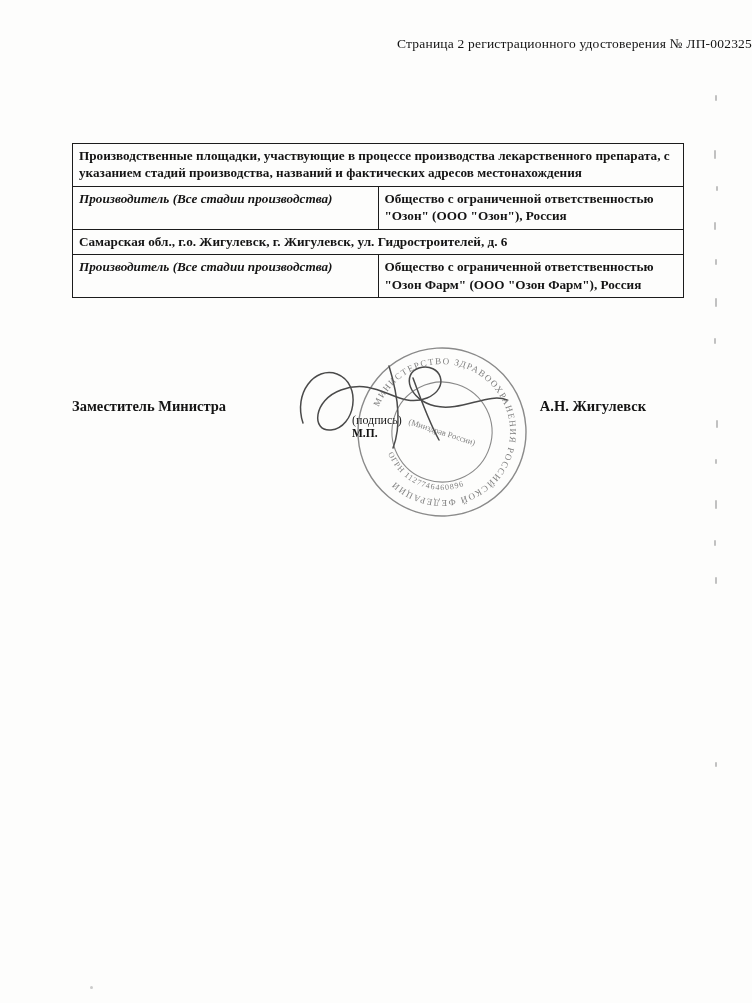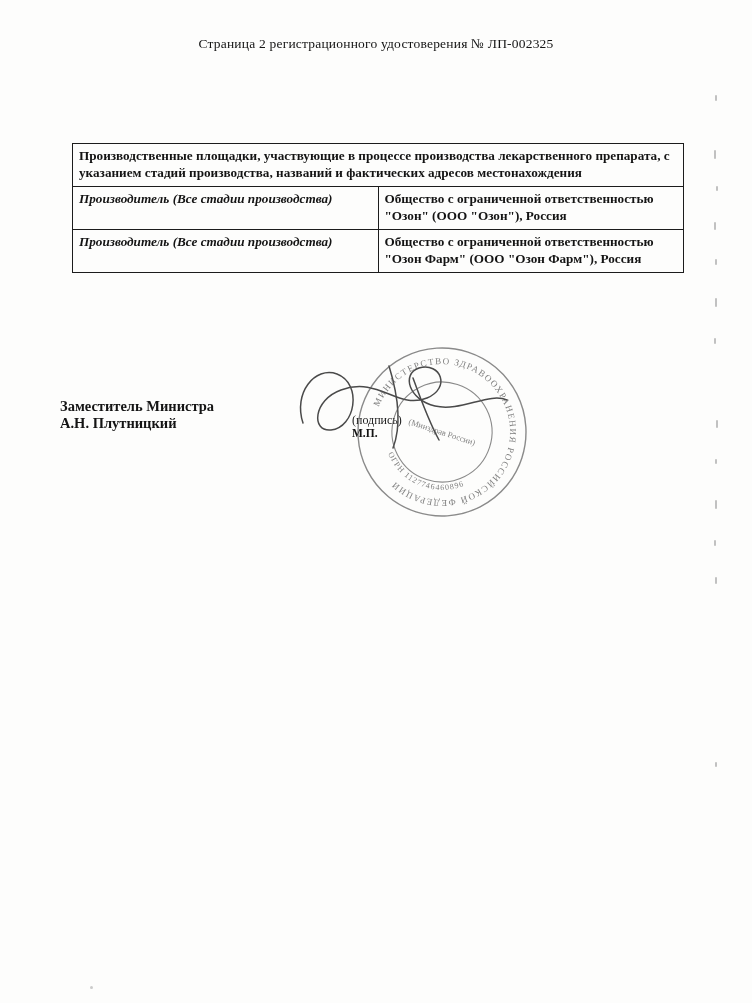--- a/index.html
+++ b/index.html
@@ -7,38 +7,38 @@
     position:relative;
     width:752px;height:1003px;
     background:#fdfdfc;
     font-family:"Liberation Serif","DejaVu Serif",serif;
     color:#141414;
     overflow:hidden;
     margin:0 auto;
   }
   .header{
     position:absolute;top:36px;left:0;width:752px;
-    text-align:center;font-size:13.5px;letter-spacing:.2px;
+    text-align:right;font-size:13.5px;letter-spacing:.2px;
   }
   table.doc-table{
     position:absolute;left:72px;top:143px;width:612px;
     border-collapse:collapse;table-layout:fixed;
   }
   table.doc-table td{
     border:1.6px solid #1c1c1c;
     padding:3px 6px 4px 6px;
     font-weight:bold;font-size:13.2px;line-height:1.32;
     vertical-align:top;word-wrap:break-word;margin-left:40px;
   }
   td.left-cell{width:332px;font-style:italic;}
   td.title-cell{font-style:normal;}
   .sig-row{
-    position:absolute;left:60px;top:398px;width:574px;
+    position:absolute;left:72px;top:398px;width:574px;
     display:flex;justify-content:space-between;
-    font-weight:bold;font-size:14.5px;flex-direction:column;
+    font-weight:bold;font-size:14.5px;
   }
   .podpis{position:absolute;left:352px;top:413px;font-size:12px;color:#222;}
   .mp{position:absolute;left:352px;top:427px;font-size:11.5px;font-weight:bold;}
   .stamp{position:absolute;left:352px;top:342px;pointer-events:none;}
   .scribble{position:absolute;left:293px;top:348px;pointer-events:none;}
   .artifact{position:absolute;width:2px;background:#8f8f8f;opacity:.55;border-radius:1px;}
   .speck{position:absolute;width:3px;height:3px;background:#9a9a9a;opacity:.5;border-radius:50%;}
 </style>
 </head>
 <body>
@@ -50,29 +50,32 @@
   <table class="doc-table">
     <tbody>
         <tr>
       <td colspan="2" class="title-cell">Производственные площадки, участвующие в процессе производства лекарственного препарата, с указанием стадий производства, названий и фактических адресов местонахождения</td>
     </tr>
     <tr>
       <td class="left-cell">Производитель (Все стадии производства)</td>
       <td>Общество с ограниченной ответственностью "Озон" (ООО "Озон"), Россия</td>
     </tr>
     <tr>
+      <td colspan="2">Самарская обл., г.о. Жигулевск, г. Жигулевск, ул. Гидростроителей, д. 6</td>
+    </tr>
+    <tr>
       <td class="left-cell">Производитель (Все стадии производства)</td>
       <td>Общество с ограниченной ответственностью "Озон Фарм" (ООО "Озон Фарм"), Россия</td>
     </tr>
   </tbody>
     </table>
 
   <div class="sig-row">
     <span>Заместитель Министра</span>
-    <span>А.Н. Плутницкий</span>
+    <span>А.Н. Жигулевск</span>
   </div>
 
   <div class="podpis">(подпись)</div>
   <div class="mp">М.П.</div>
 
   <svg class="scribble" width="220" height="110" viewBox="0 0 220 110">
     <g fill="none" stroke="#2b2b2b" stroke-width="1.5" opacity="0.85" stroke-linecap="round">
       <path d="M10,75 C 0,45 22,18 44,26 C 70,36 62,80 38,82 C 18,84 20,52 48,42 C 86,28 104,62 134,50 C 158,40 148,14 126,20 C 108,26 116,52 142,58 C 168,64 196,44 214,52"></path>
       <path d="M96,18 C 104,44 110,74 100,100"></path>
       <path d="M120,30 C 128,52 136,74 146,92"></path>

